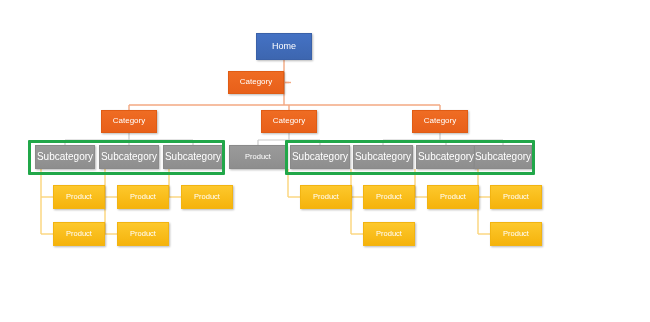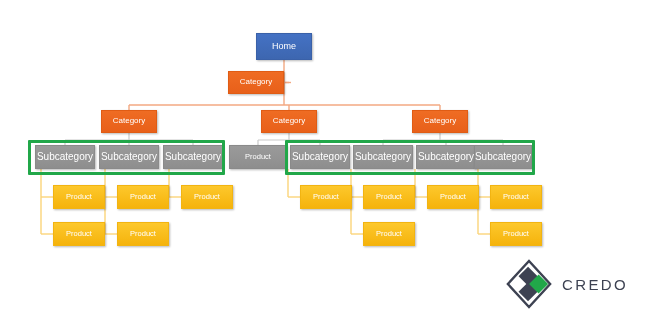--- a/index.html
+++ b/index.html
@@ -169,23 +169,14 @@
   <div class="node product" style="left:300px;top:185px;width:52px;height:24px;">Product</div>
   <div class="node product" style="left:363px;top:185px;width:52px;height:24px;">Product</div>
   <div class="node product" style="left:427px;top:185px;width:52px;height:24px;">Product</div>
   <div class="node product" style="left:490px;top:185px;width:52px;height:24px;">Product</div>
   <div class="node product" style="left:363px;top:222px;width:52px;height:24px;">Product</div>
   <div class="node product" style="left:490px;top:222px;width:52px;height:24px;">Product</div>
 
   <div class="highlight" style="left:28px;top:140px;width:197px;height:35px;"></div>
   <div class="highlight" style="left:285px;top:140px;width:250px;height:35px;"></div>
 
-  <div class="logo" style="left:505px;top:258px;">
-    <svg class="logo-mark" viewBox="0 0 100 108">
-      <polygon points="50,6 94,54 50,102 6,54" fill="none" stroke="#3d4252" stroke-width="5"></polygon>
-      <rect x="34" y="24" width="28" height="28" transform="rotate(45 48 38)" fill="#3d4252"></rect>
-      <rect x="34" y="56" width="28" height="28" transform="rotate(45 48 70)" fill="#3d4252"></rect>
-      <rect x="56" y="40" width="28" height="28" transform="rotate(45 70 54)" fill="#21a749"></rect>
-    </svg>
-    <div class="logo-text">CREDO</div>
-  </div>
 
 </div>
 
 </body></html>

